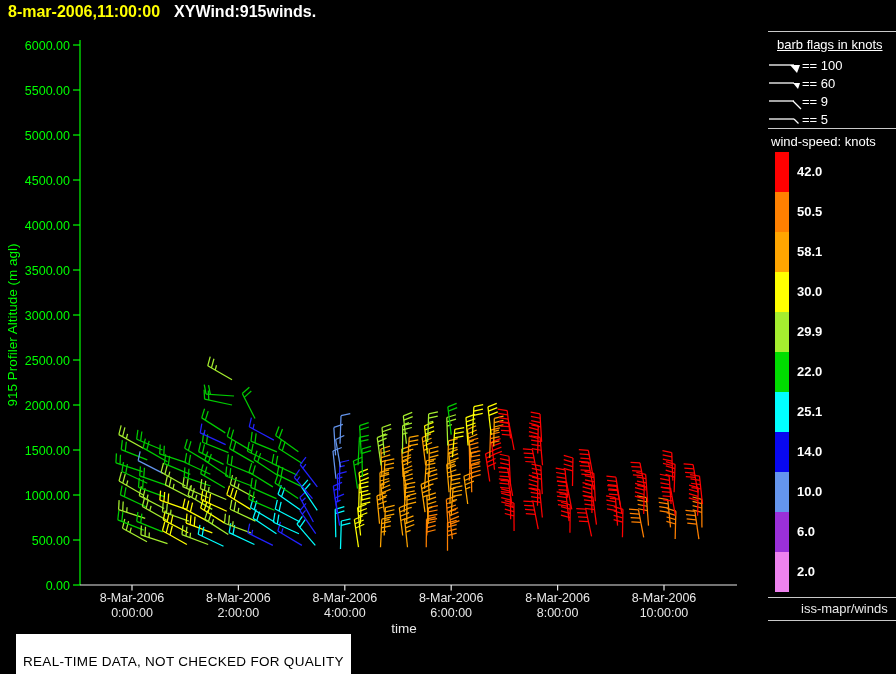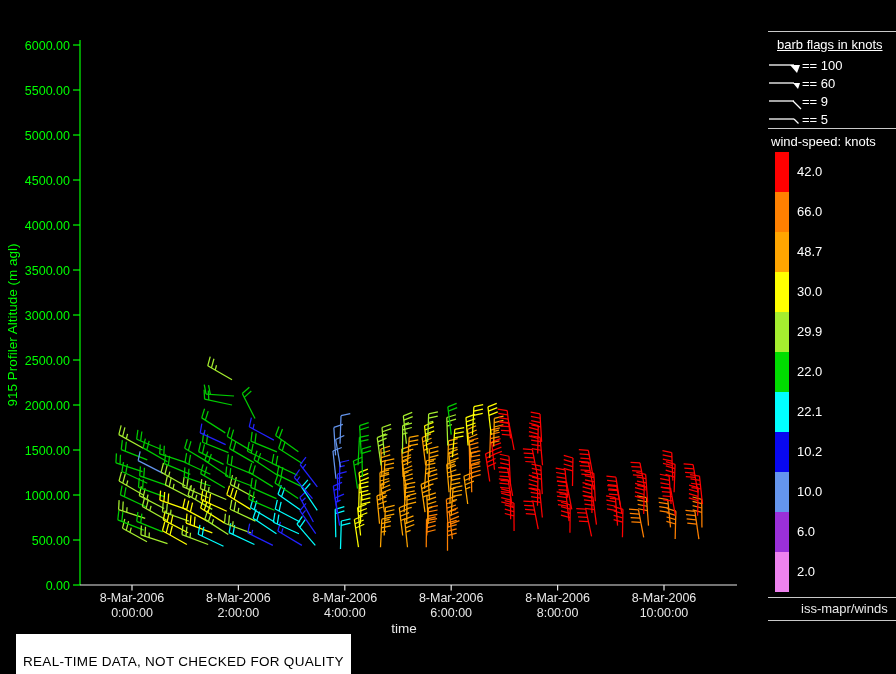--- a/index.html
+++ b/index.html
@@ -11,30 +11,31 @@
   #chart{position:absolute;left:0;top:0;width:896px;height:674px;}
   .sep{position:absolute;left:768px;width:128px;height:1px;background:#c9c9c9;}
   #legend-title{position:absolute;left:777px;top:37px;color:#fff;font-size:13px;text-decoration:underline;}
   #legend-rows{position:absolute;left:768px;top:56px;width:128px;text-decoration:underline;}
   .legend-row{display:flex;align-items:center;height:18px;}
   .legend-row span{color:#fff;font-size:13px;}
   #cbar-title{position:absolute;left:771px;top:134px;color:#fff;font-size:13px;text-align:center;}
   #cbar{position:absolute;left:775px;top:152px;}
   .cb-row{position:relative;height:40px;}
   .cb-block{position:absolute;left:0;top:0;width:14px;height:40px;}
-  .cb-label{position:absolute;left:22px;top:0;height:40px;line-height:40px;color:#fff;font-size:13px;}
+  .cb-label{position:absolute;left:22px;top:0;height:40px;line-height:40px;color:#fff;font-size:13px;font-weight:bold;}
   #credit{position:absolute;left:801px;top:601px;color:#e8e8e8;font-size:13px;}
   #disclaimer-box{position:absolute;left:16px;top:634px;height:23px;background:#ffffff;
                   padding:16px 7px;display:inline-block;}
   #disclaimer-box span{color:#000;font-size:13.5px;line-height:23px;letter-spacing:.3px;white-space:nowrap;}
 </style>
 </head>
 <body>
 
 <div id="screen">
+  <div id="title-bar"><span id="title-datetime">8-mar-2006,11:00:00</span><span id="title-app">XYWind:915winds.</span></div>
 
   <svg id="chart" viewBox="0 0 896 674">
     <text x="17" y="325" transform="rotate(-90 17 325)" text-anchor="middle" fill="#00ff00" font-size="13.5">915 Profiler Altitude (m agl)</text>
     <text x="404" y="633" text-anchor="middle" fill="#e8e8e8" font-size="13.5">time</text>
     <g id="axes-layer">
         <line x1="80" y1="40" x2="80" y2="585" stroke="#00ff00" stroke-width="1.2"></line>
         <line x1="73" y1="45" x2="80" y2="45" stroke="#00ff00" stroke-width="1.2"></line>
         <text x="70" y="49.5" text-anchor="end" fill="#00ff00" font-size="12.5">6000.00</text>
         <line x1="73" y1="90" x2="80" y2="90" stroke="#00ff00" stroke-width="1.2"></line>
         <text x="70" y="94.5" text-anchor="end" fill="#00ff00" font-size="12.5">5500.00</text>
@@ -1332,45 +1333,45 @@
     </div>
 
   <div id="cbar-title">wind-speed: knots</div>
   <div id="cbar">
       <div class="cb-row">
         <div class="cb-block" style="background: rgb(255, 0, 0);"></div>
         <div class="cb-label">42.0</div>
       </div>
       <div class="cb-row">
         <div class="cb-block" style="background: rgb(255, 128, 0);"></div>
-        <div class="cb-label">66.0</div>
+        <div class="cb-label">50.5</div>
       </div>
       <div class="cb-row">
         <div class="cb-block" style="background: rgb(255, 165, 0);"></div>
-        <div class="cb-label">48.7</div>
+        <div class="cb-label">58.1</div>
       </div>
       <div class="cb-row">
         <div class="cb-block" style="background: rgb(255, 255, 0);"></div>
         <div class="cb-label">30.0</div>
       </div>
       <div class="cb-row">
         <div class="cb-block" style="background: rgb(165, 238, 47);"></div>
         <div class="cb-label">29.9</div>
       </div>
       <div class="cb-row">
         <div class="cb-block" style="background: rgb(0, 221, 0);"></div>
         <div class="cb-label">22.0</div>
       </div>
       <div class="cb-row">
         <div class="cb-block" style="background: rgb(0, 255, 255);"></div>
-        <div class="cb-label">22.1</div>
+        <div class="cb-label">25.1</div>
       </div>
       <div class="cb-row">
         <div class="cb-block" style="background: rgb(8, 8, 240);"></div>
-        <div class="cb-label">10.2</div>
+        <div class="cb-label">14.0</div>
       </div>
       <div class="cb-row">
         <div class="cb-block" style="background: rgb(100, 149, 237);"></div>
         <div class="cb-label">10.0</div>
       </div>
       <div class="cb-row">
         <div class="cb-block" style="background: rgb(155, 48, 217);"></div>
         <div class="cb-label">6.0</div>
       </div>
       <div class="cb-row">

